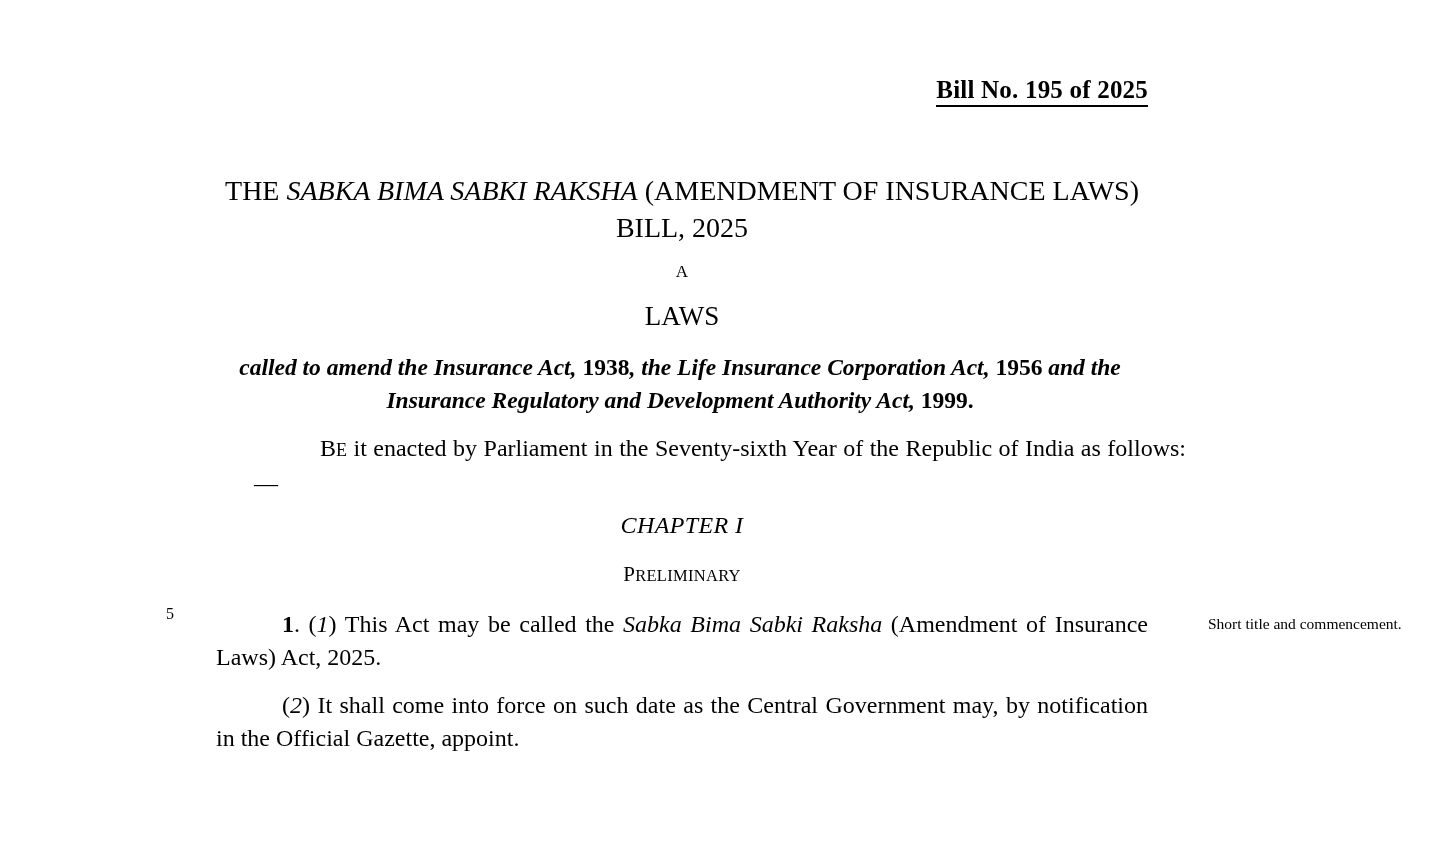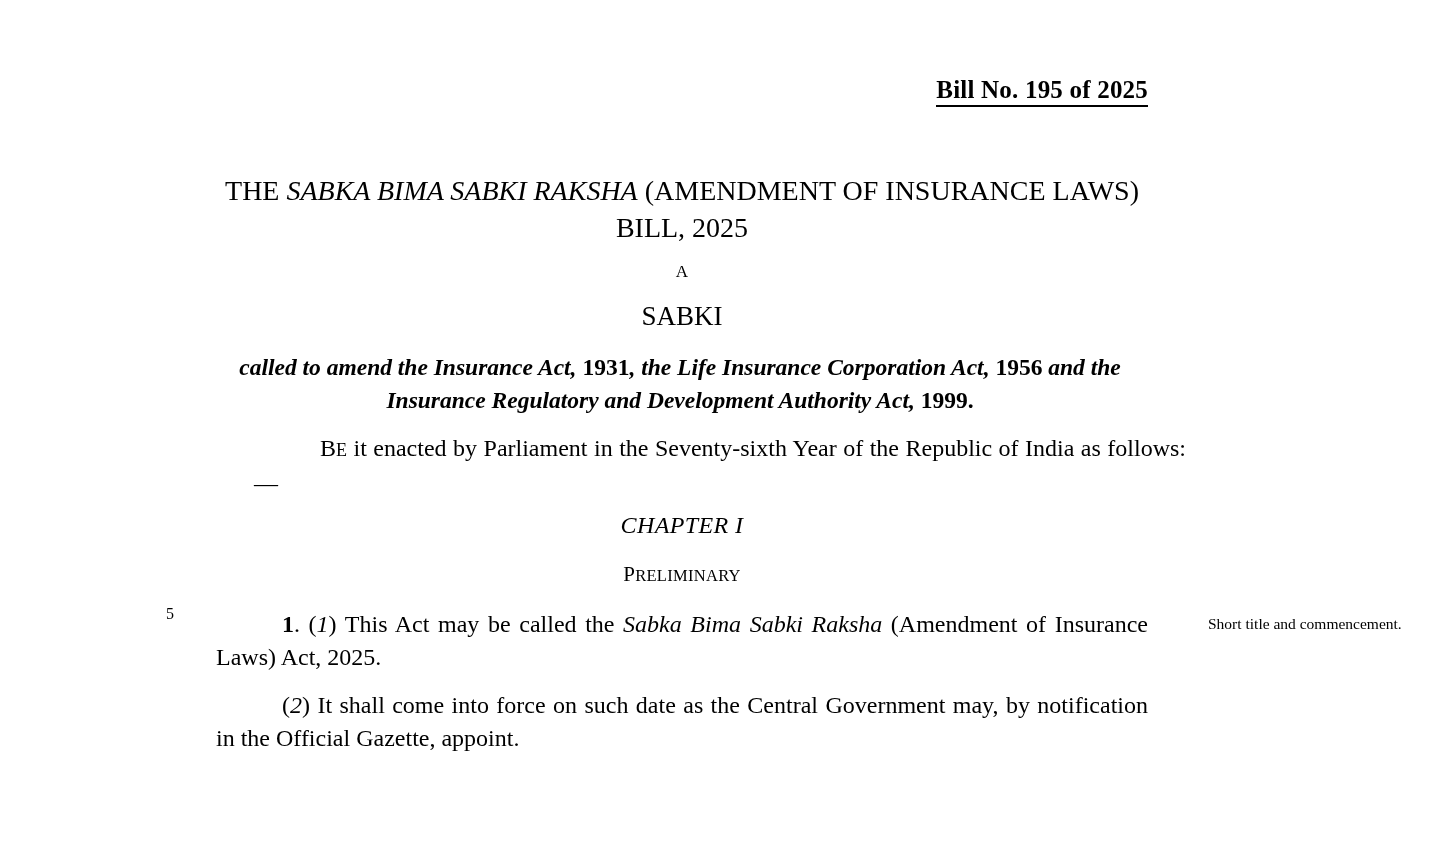--- a/index.html
+++ b/index.html
@@ -173,25 +173,25 @@
   <div class="bill-no">
     <span class="u">Bill No. 195 of 2025</span>
   </div>
 
   <div class="titleblock">
     <span>THE </span><i>SABKA BIMA SABKI RAKSHA</i><span> (AMENDMENT OF INSURANCE LAWS) BILL, 2025</span>
   </div>
 
   <div class="word-a">A</div>
 
-  <div class="word-bill">SABKI</div>
+  <div class="word-bill">LAWS</div>
 
   <div class="longtitle">
     <span>called to amend the Insurance Act,</span>
-    <span class="roman">1931</span><span>, the Life Insurance Corporation Act,</span>
+    <span class="roman">1938</span><span>, the Life Insurance Corporation Act,</span>
     <span class="roman">1956</span>
     <span>and the Insurance Regulatory and Development Authority Act,</span>
     <span class="roman">1999.</span>
   </div>
 
   <div class="enacting smallcap-lead">
     <span>B</span><span class="sc">E</span><span> it enacted by Parliament in the Seventy-sixth Year of the Republic of India as follows:—</span>
   </div>
 
   <div class="chapter">CHAPTER I</div>

